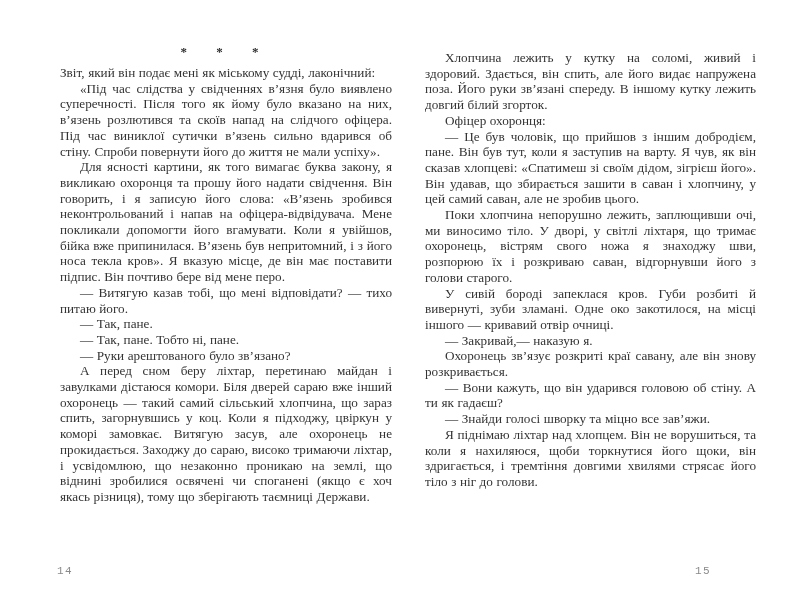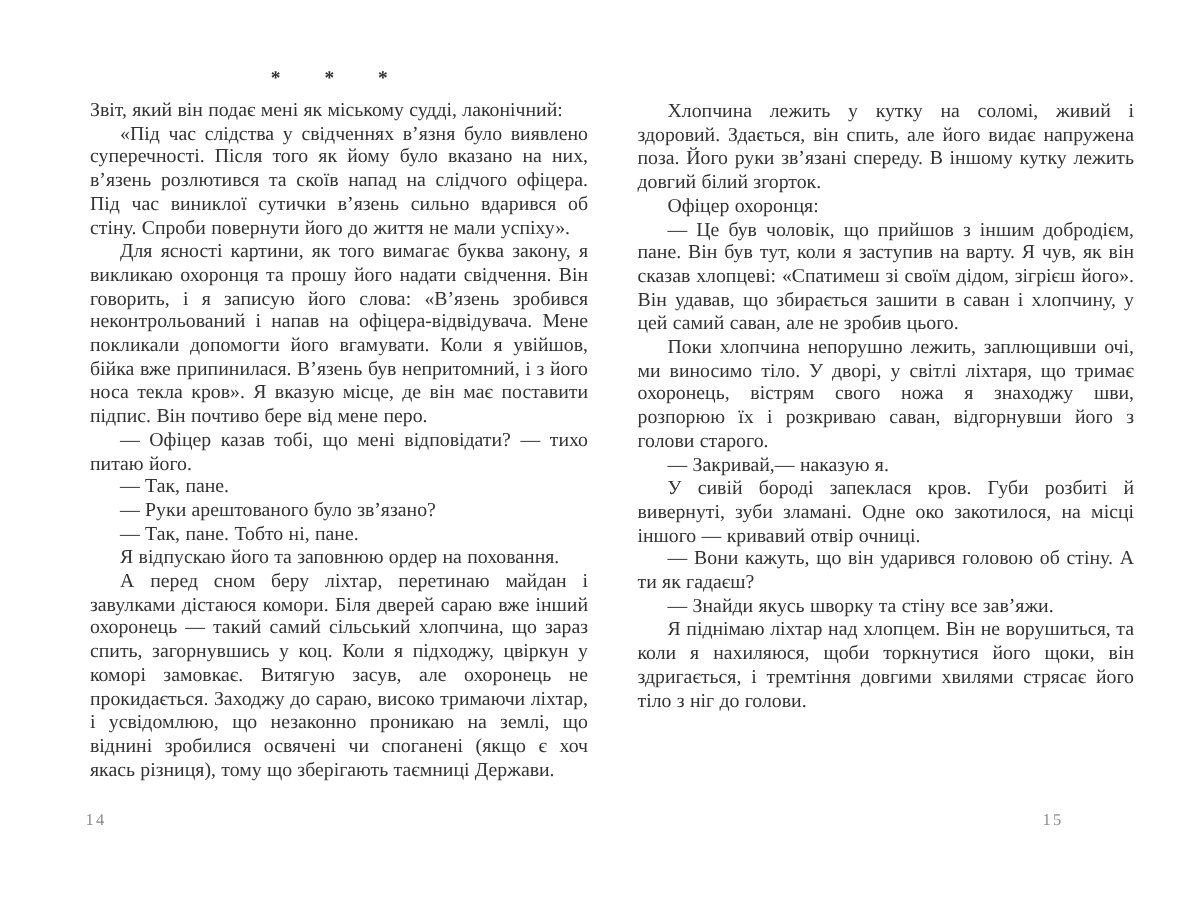--- a/index.html
+++ b/index.html
@@ -21,21 +21,21 @@
     top: 0;
   }
   .page-left {
     left: 60px;
     width: 332px;
     top: 44px;
   }
   .page-right {
     left: 425px;
     width: 331px;
-    top: 66px;
+    top: 50px;
   }
   .separator {
     text-align: center;
     font-size: 13px;
     line-height: 16px;
     letter-spacing: 13px;
     color: #2e2e2e;
     margin: 0 0 5px 0;
     font-weight: bold;
   }
@@ -45,22 +45,22 @@
     line-height: 15.7px;
     text-align: justify;
     color: #333333;
     word-spacing: 0.02em;
   }
   .para.indent {
     text-indent: 20px;
   }
   .page-number {
     position: absolute;
-    top: 541px;
-    font-family: Liberation Serif, serif;
+    top: 565px;
+    font-family: Liberation Mono, monospace;
     font-size: 11px;
     letter-spacing: 1.5px;
     color: #8a8a8a;
   }
   .page-number-left {
     left: 57px;
   }
   .page-number-right {
     left: 695px;
   }
@@ -69,39 +69,39 @@
 <body>
 
 <div class="spread">
 
   <div class="page page-left">
     <p class="separator">* * *</p>
     <div>
         <p class="para">Звіт, який він подає мені як міському судді, лаконічний:</p>
         <p class="para indent">«Під час слідства у свідченнях в’язня було виявлено суперечності. Після того як йому було вказано на них, в’язень розлютився та скоїв напад на слідчого офіцера. Під час виниклої сутички в’язень сильно вдарився об стіну. Спроби повернути його до життя не мали успіху».</p>
         <p class="para indent">Для ясності картини, як того вимагає буква закону, я викликаю охоронця та прошу його надати свідчення. Він говорить, і я записую його слова: «В’язень зробився неконтрольований і напав на офіцера-відвідувача. Мене покликали допомогти його вгамувати. Коли я увійшов, бійка вже припинилася. В’язень був непритомний, і з його носа текла кров». Я вказую місце, де він має поставити підпис. Він почтиво бере від мене перо.</p>
-        <p class="para indent">— Офіцер казав тобі, що мені відповідати? — тихо питаю його.</p>
+        <p class="para indent">— Витягую казав тобі, що мені відповідати? — тихо питаю його.</p>
         <p class="para indent">— Так, пане.</p>
+        <p class="para indent">— Так, пане. Тобто ні, пане.</p>
         <p class="para indent">— Руки арештованого було зв’язано?</p>
-        <p class="para indent">— Так, пане. Тобто ні, пане.</p>
-        <p class="para indent">Я відпускаю його та заповнюю ордер на поховання.</p>
         <p class="para indent">А перед сном беру ліхтар, перетинаю майдан і завулками дістаюся комори. Біля дверей сараю вже інший охоронець — такий самий сільський хлопчина, що зараз спить, загорнувшись у коц. Коли я підходжу, цвіркун у коморі замовкає. Витягую засув, але охоронець не прокидається. Заходжу до сараю, високо тримаючи ліхтар, і усвідомлюю, що незаконно проникаю на землі, що віднині зробилися освячені чи споганені (якщо є хоч якась різниця), тому що зберігають таємниці Держави.</p>
       </div>
   </div>
 
   <div class="page page-right">
     <div>
         <p class="para indent">Хлопчина лежить у кутку на соломі, живий і здоровий. Здається, він спить, але його видає напружена поза. Його руки зв’язані спереду. В іншому кутку лежить довгий білий згорток.</p>
         <p class="para indent">Офіцер охоронця:</p>
         <p class="para indent">— Це був чоловік, що прийшов з іншим добродієм, пане. Він був тут, коли я заступив на варту. Я чув, як він сказав хлопцеві: «Спатимеш зі своїм дідом, зігрієш його». Він удавав, що збирається зашити в саван і хлопчину, у цей самий саван, але не зробив цього.</p>
         <p class="para indent">Поки хлопчина непорушно лежить, заплющивши очі, ми виносимо тіло. У дворі, у світлі ліхтаря, що тримає охоронець, вістрям свого ножа я знаходжу шви, розпорюю їх і розкриваю саван, відгорнувши його з голови старого.</p>
+        <p class="para indent">У сивій бороді запеклася кров. Губи розбиті й вивернуті, зуби зламані. Одне око закотилося, на місці іншого — кривавий отвір очниці.</p>
         <p class="para indent">— Закривай,— наказую я.</p>
-        <p class="para indent">У сивій бороді запеклася кров. Губи розбиті й вивернуті, зуби зламані. Одне око закотилося, на місці іншого — кривавий отвір очниці.</p>
+        <p class="para indent">Охоронець зв’язує розкриті краї савану, але він знову розкривається.</p>
         <p class="para indent">— Вони кажуть, що він ударився головою об стіну. А ти як гадаєш?</p>
-        <p class="para indent">— Знайди якусь шворку та стіну все зав’яжи.</p>
+        <p class="para indent">— Знайди голосі шворку та міцно все зав’яжи.</p>
         <p class="para indent">Я піднімаю ліхтар над хлопцем. Він не ворушиться, та коли я нахиляюся, щоби торкнутися його щоки, він здригається, і тремтіння довгими хвилями стрясає його тіло з ніг до голови.</p>
       </div>
   </div>
 
   <div class="page-number page-number-left">14</div>
 
   <div class="page-number page-number-right">15</div>
 
 </div>
 

